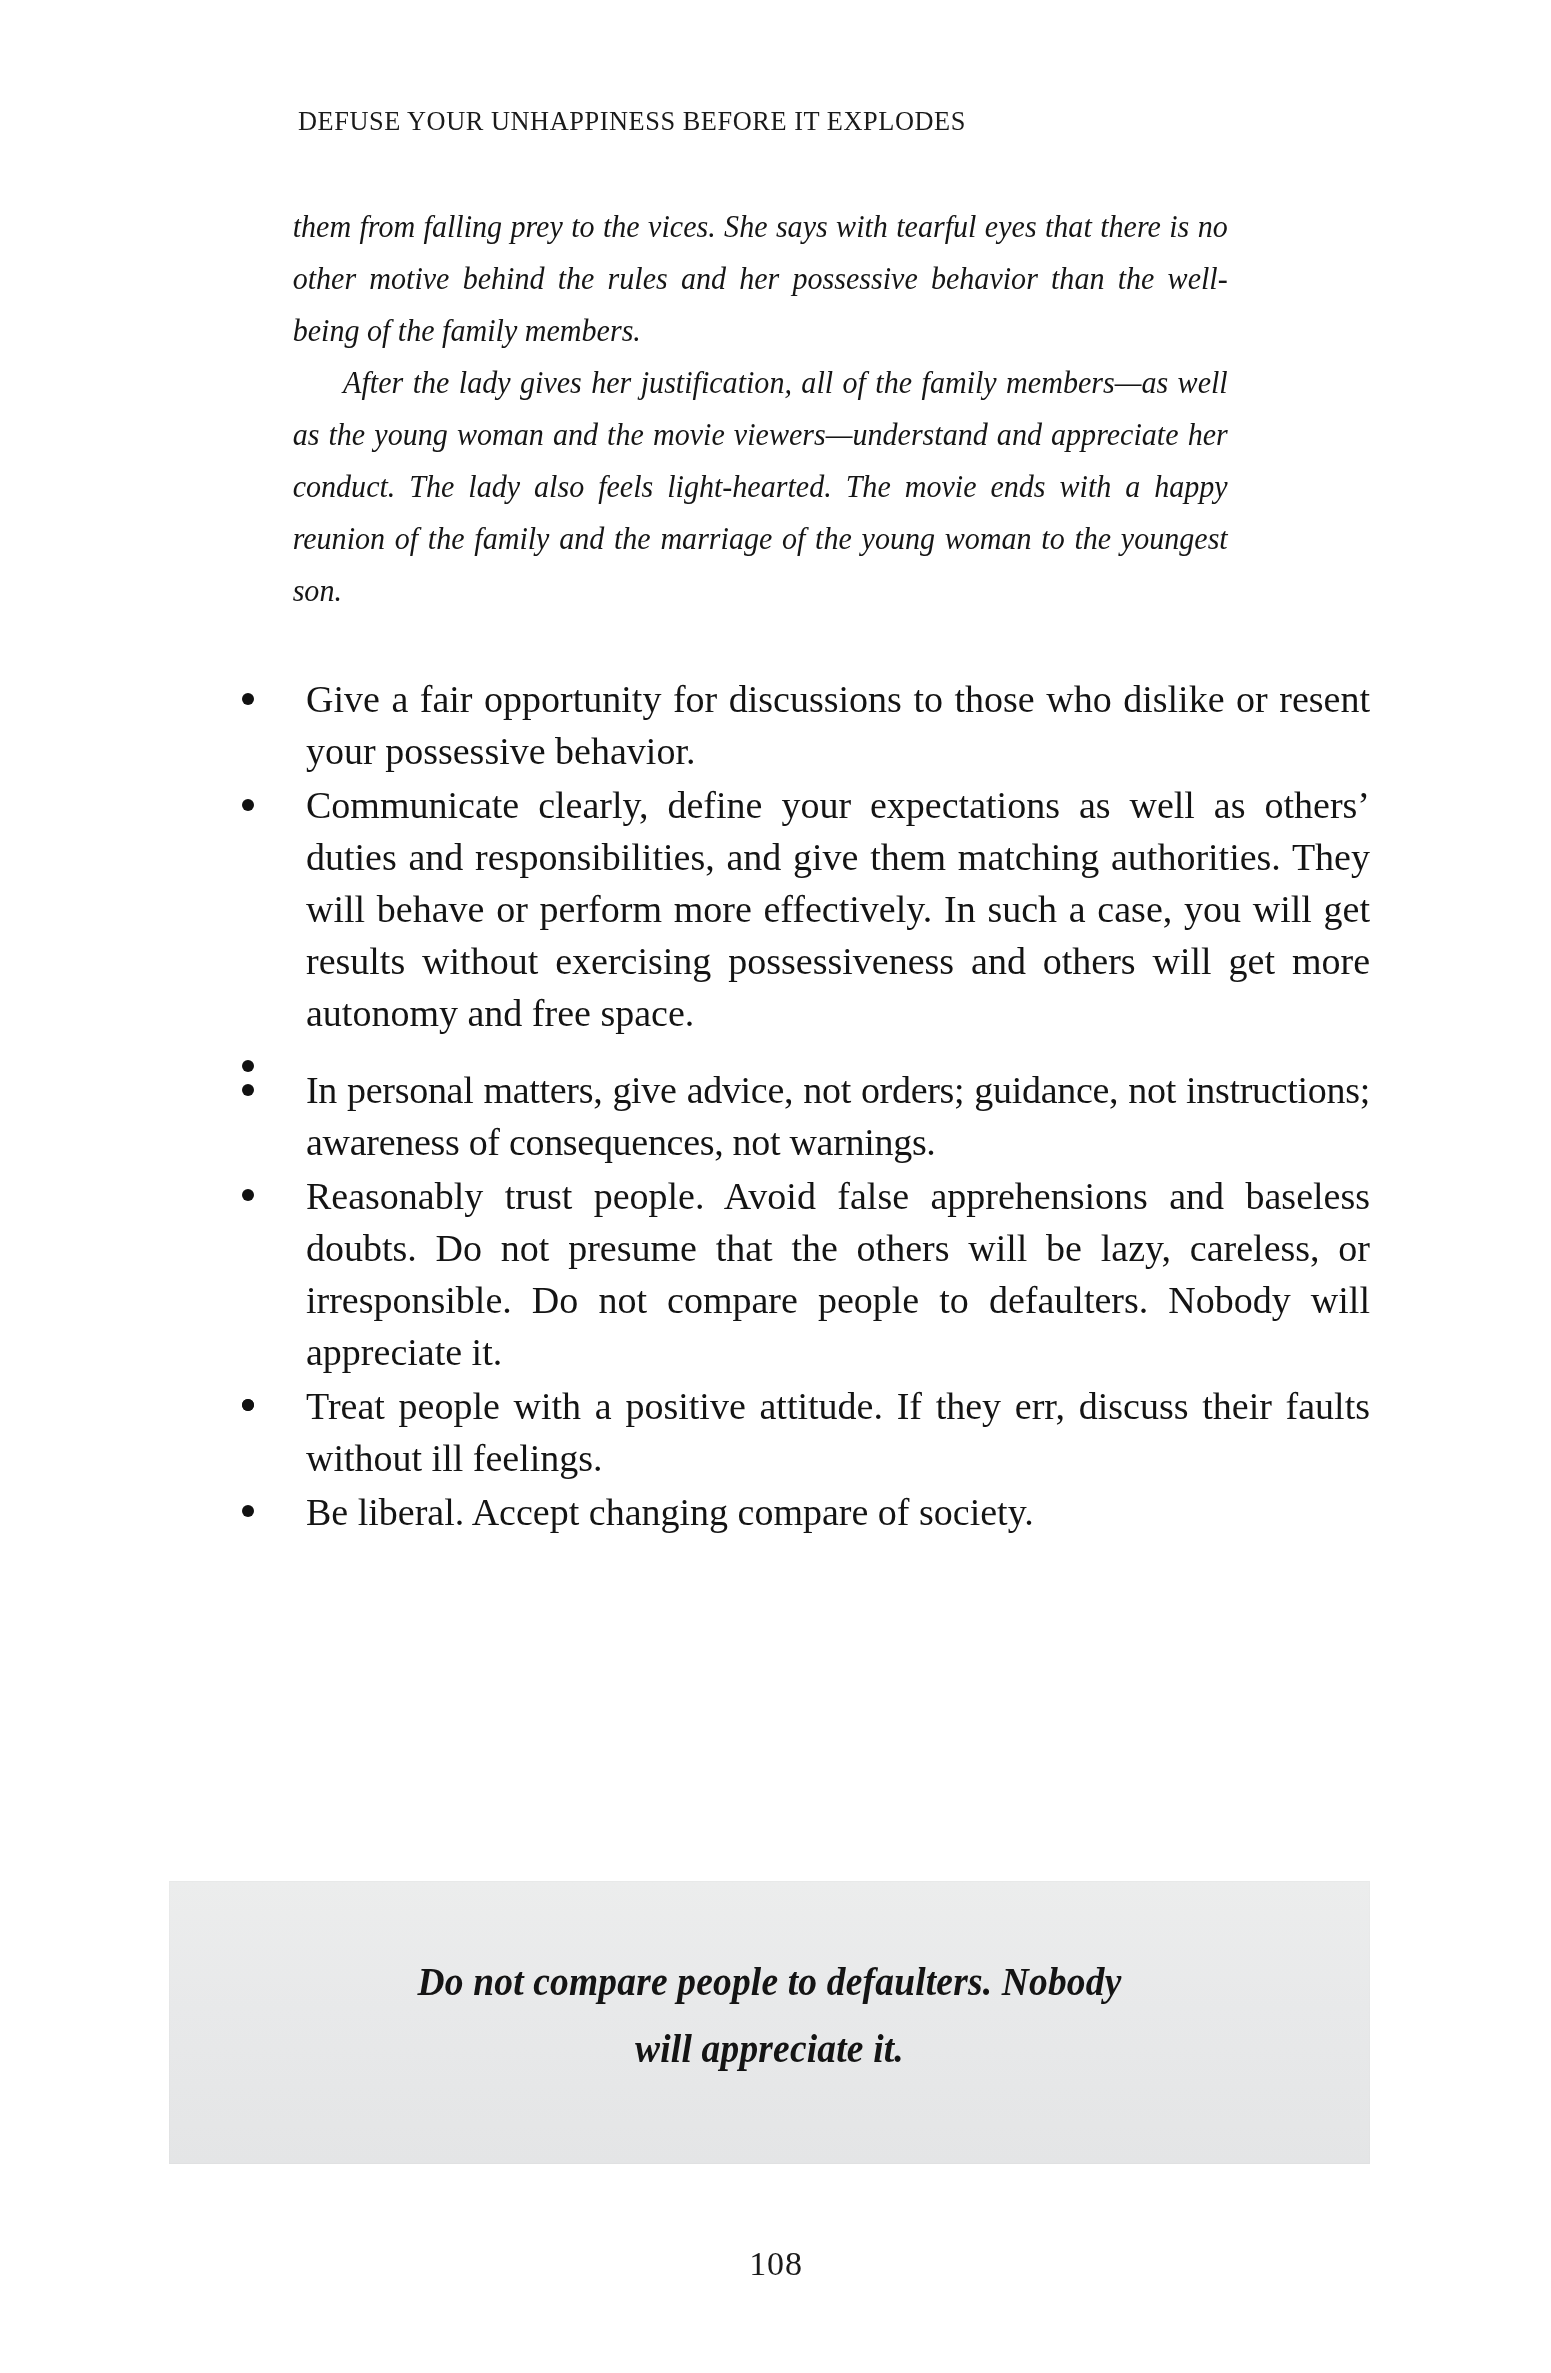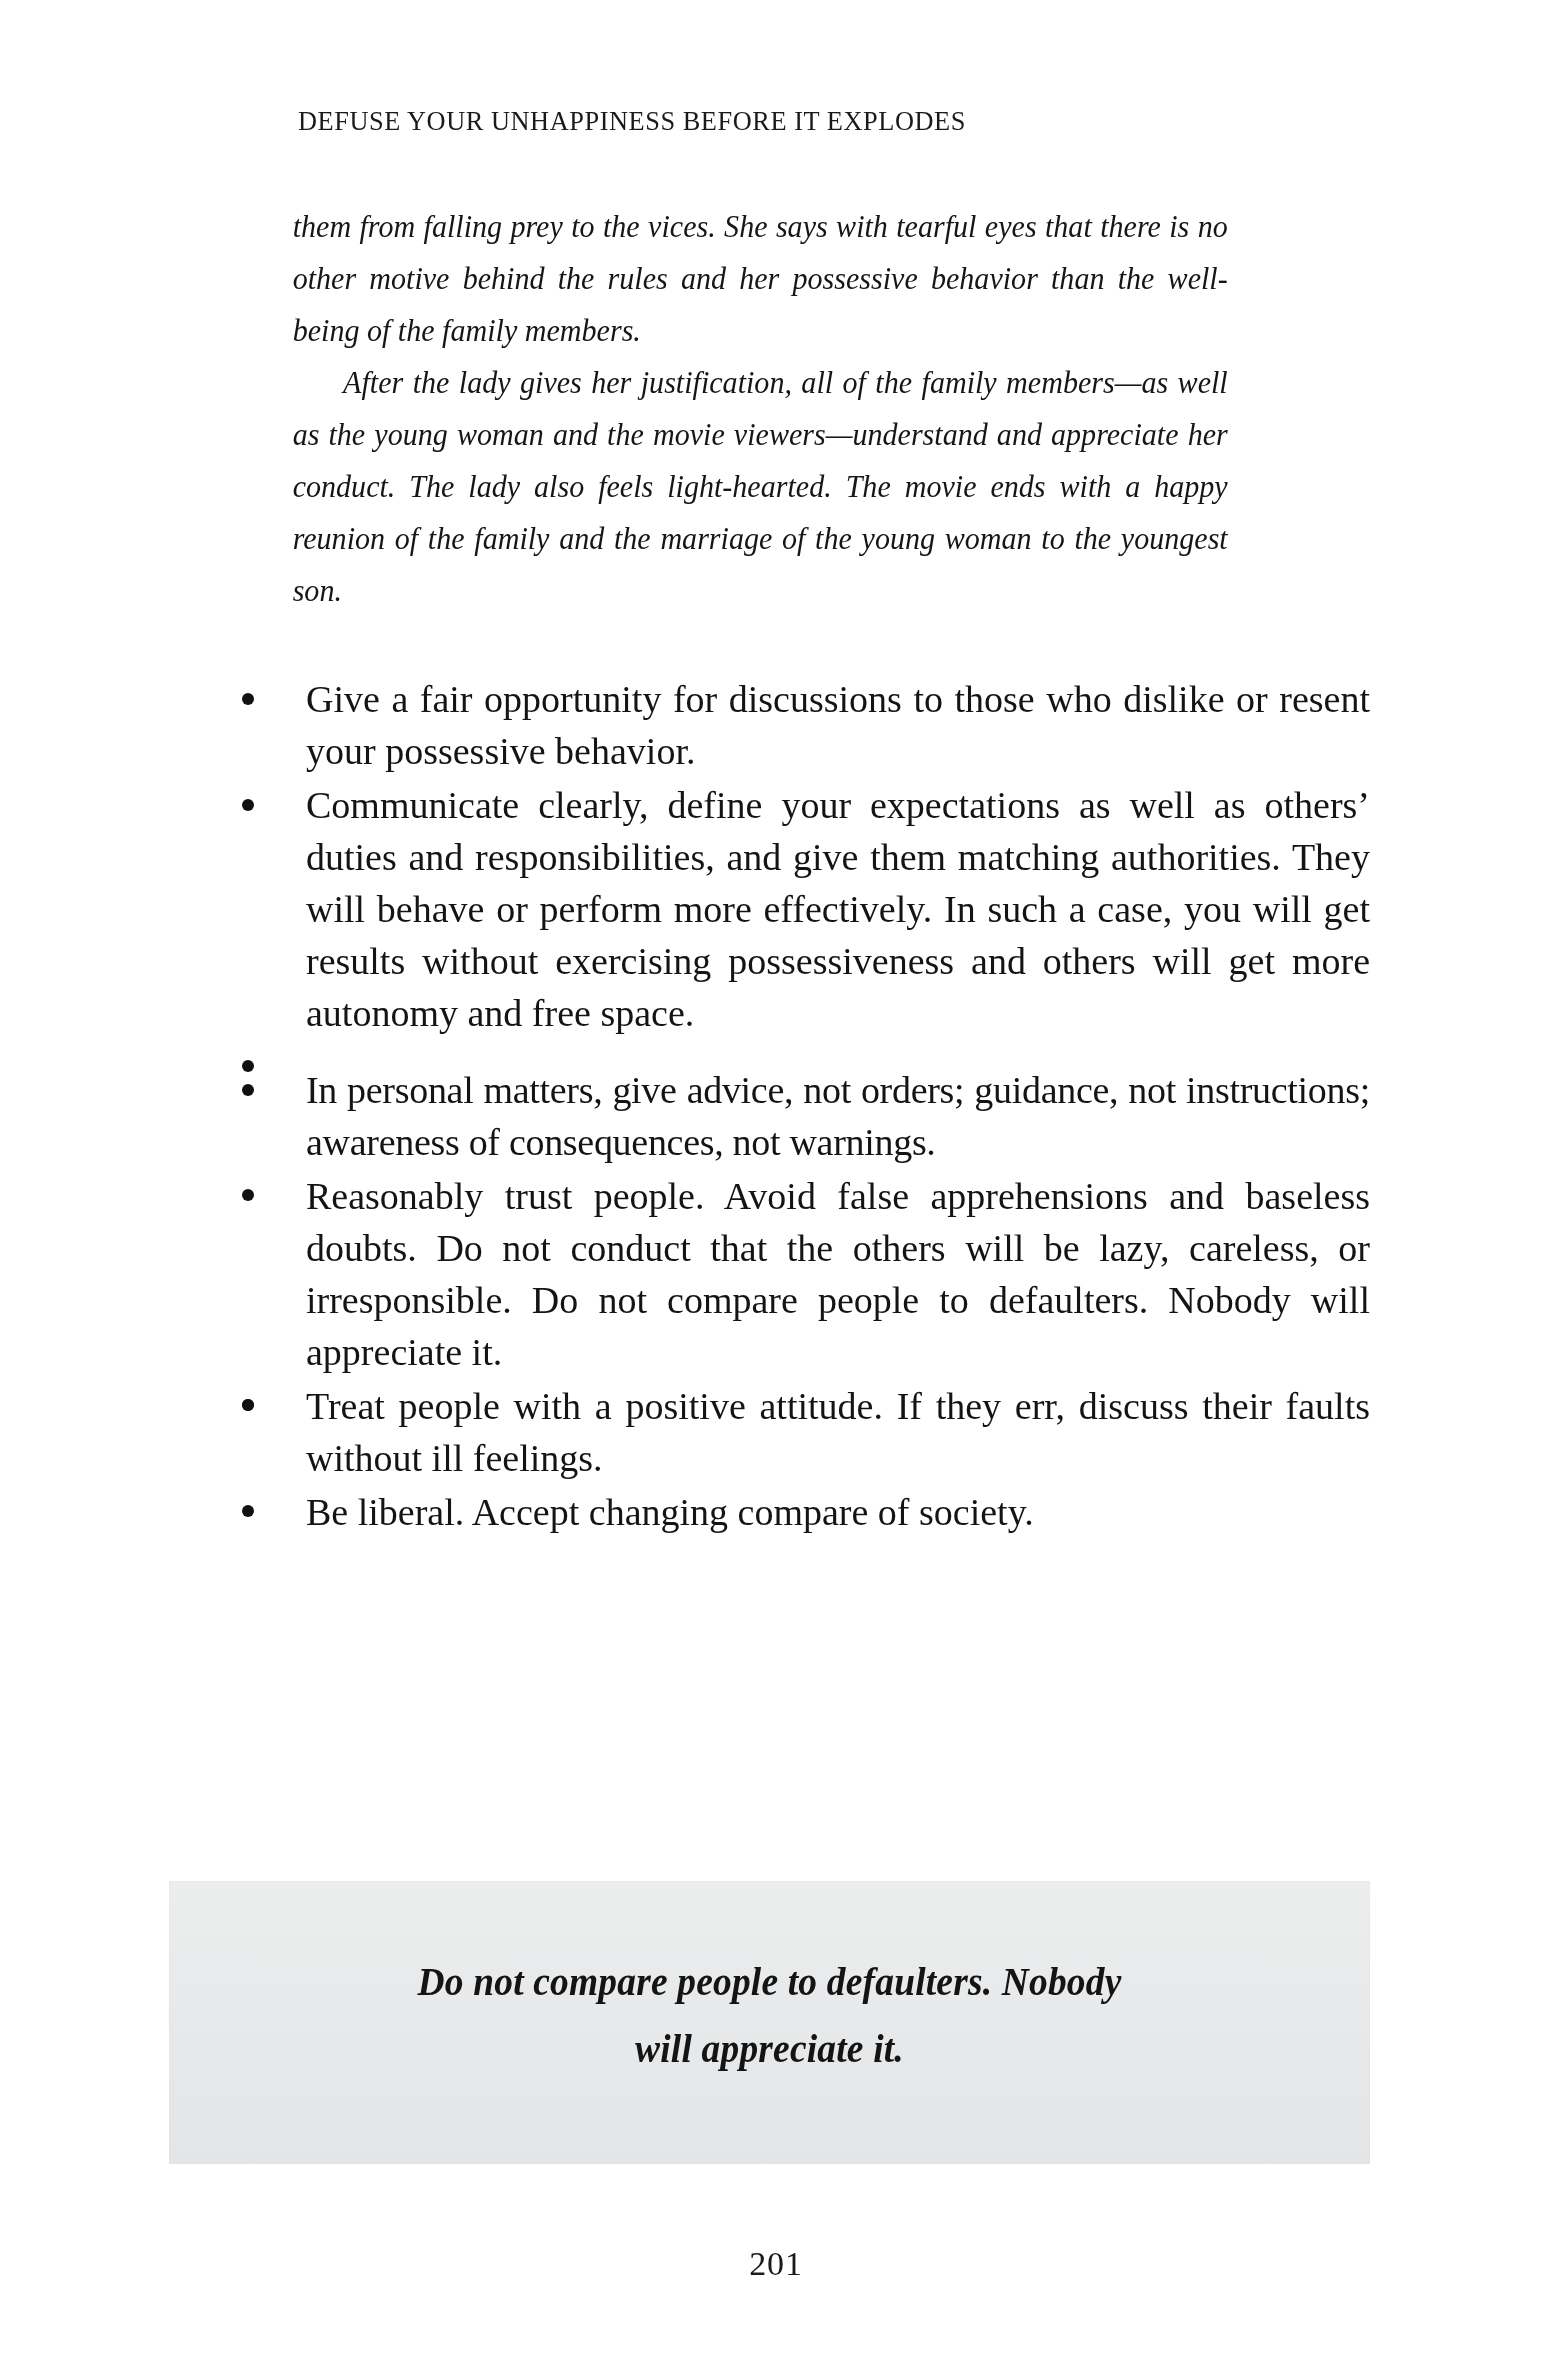--- a/index.html
+++ b/index.html
@@ -172,21 +172,21 @@
         <span class="dot"></span>
       </li>
 
       <li class="bullet-item tight">
         <span class="dot"></span>
         <span class="btext">In personal matters, give advice, not orders; guidance, not instructions; awareness of consequences, not warnings.</span>
       </li>
 
       <li class="bullet-item">
         <span class="dot"></span>
-        <span class="btext">Reasonably trust people. Avoid false apprehensions and baseless doubts. Do not conduct that the others will be lazy, careless, or irresponsible. Do not compare people to defaulters. Nobody will appreciate it.</span>
+        <span class="btext">Reasonably trust people. Avoid false apprehensions and baseless doubts. Do not presume that the others will be lazy, careless, or irresponsible. Do not compare people to defaulters. Nobody will appreciate it.</span>
       </li>
 
       <li class="bullet-item">
         <span class="dot"></span>
       </li>
 
       <li class="bullet-item">
         <span class="dot"></span>
         <span class="btext">Treat people with a positive attitude. If they err, discuss their faults without ill feelings.</span>
       </li>
@@ -199,16 +199,16 @@
     </ul>
   </div>
 
   <div class="quote-box">
     <div class="quote-text">
       <span>Do not compare people to defaulters. Nobody</span><br>
       <span>will appreciate it.</span>
     </div>
   </div>
 
-  <div class="folio">201</div>
+  <div class="folio">108</div>
 
 </div>
 
 
 </body></html>

